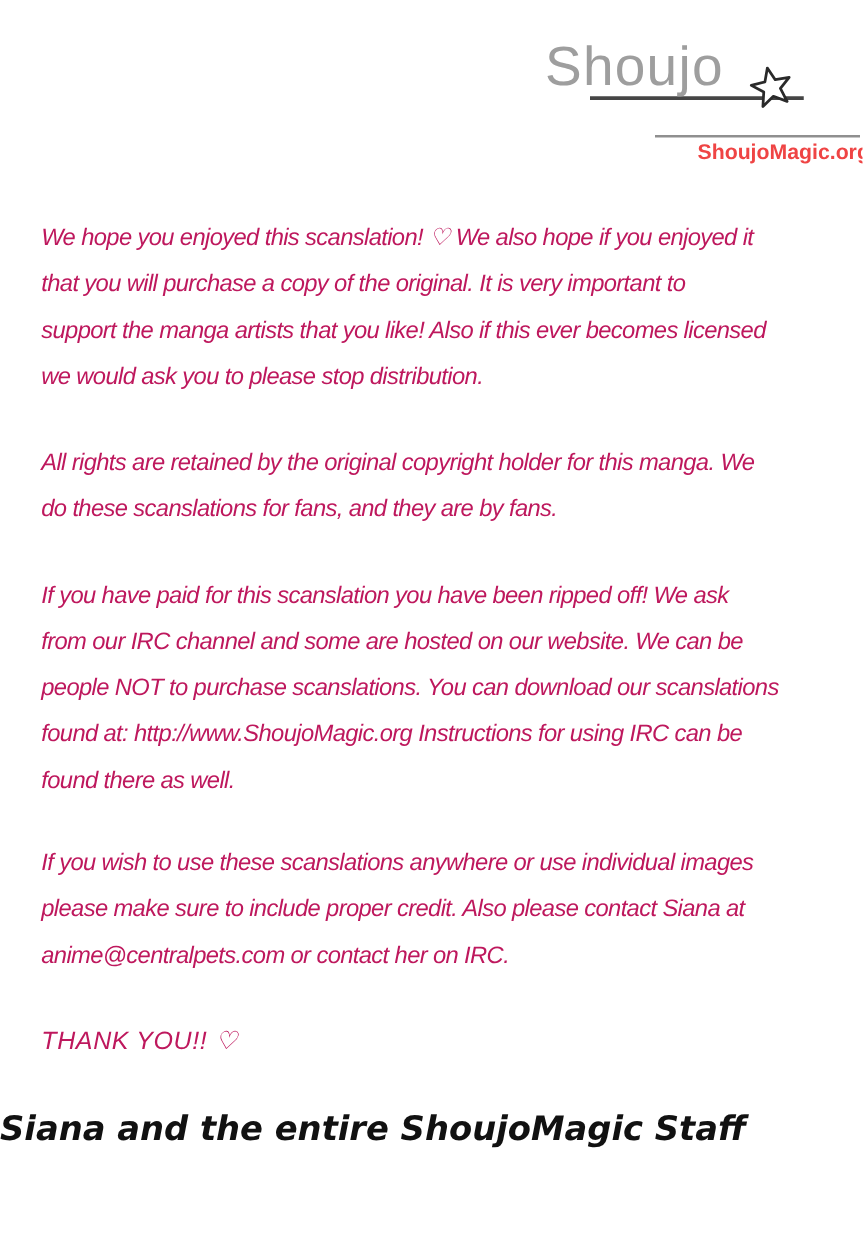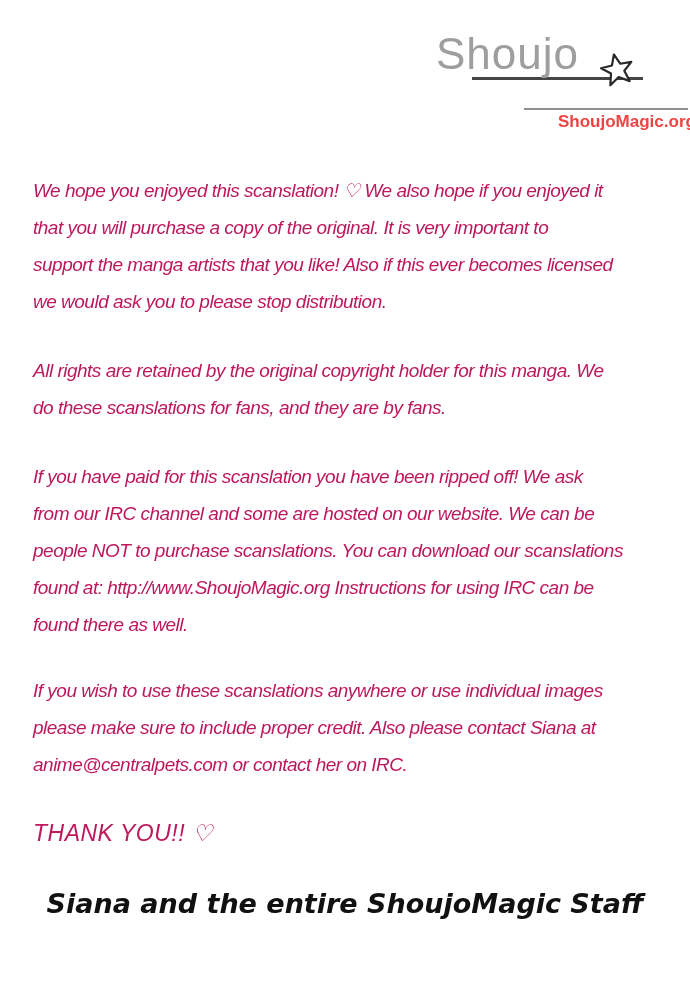--- a/index.html
+++ b/index.html
@@ -111,31 +111,31 @@
   }
   .para-1 { top: 172px; }
   .para-2 { top: 352px; }
   .para-3 { top: 458px; }
   .para-4 { top: 672px; }
 
   .thank-you {
     position: absolute;
     left: 33px;
     top: 820px;
-    font-size: 23px;
+    font-size: 20px;
     letter-spacing: 0.5px;
     white-space: nowrap;
   }
 
   .footer {
     position: absolute;
     left: 0;
     top: 888px;
     width: 690px;
-    text-align: center;
+    text-align: left;
     font-family: "DejaVu Sans", sans-serif;
     font-style: italic;
     font-weight: 700;
     font-size: 27px;
     color: #111111;
     white-space: nowrap;
   }
 </style>
 </head>
 <body>

